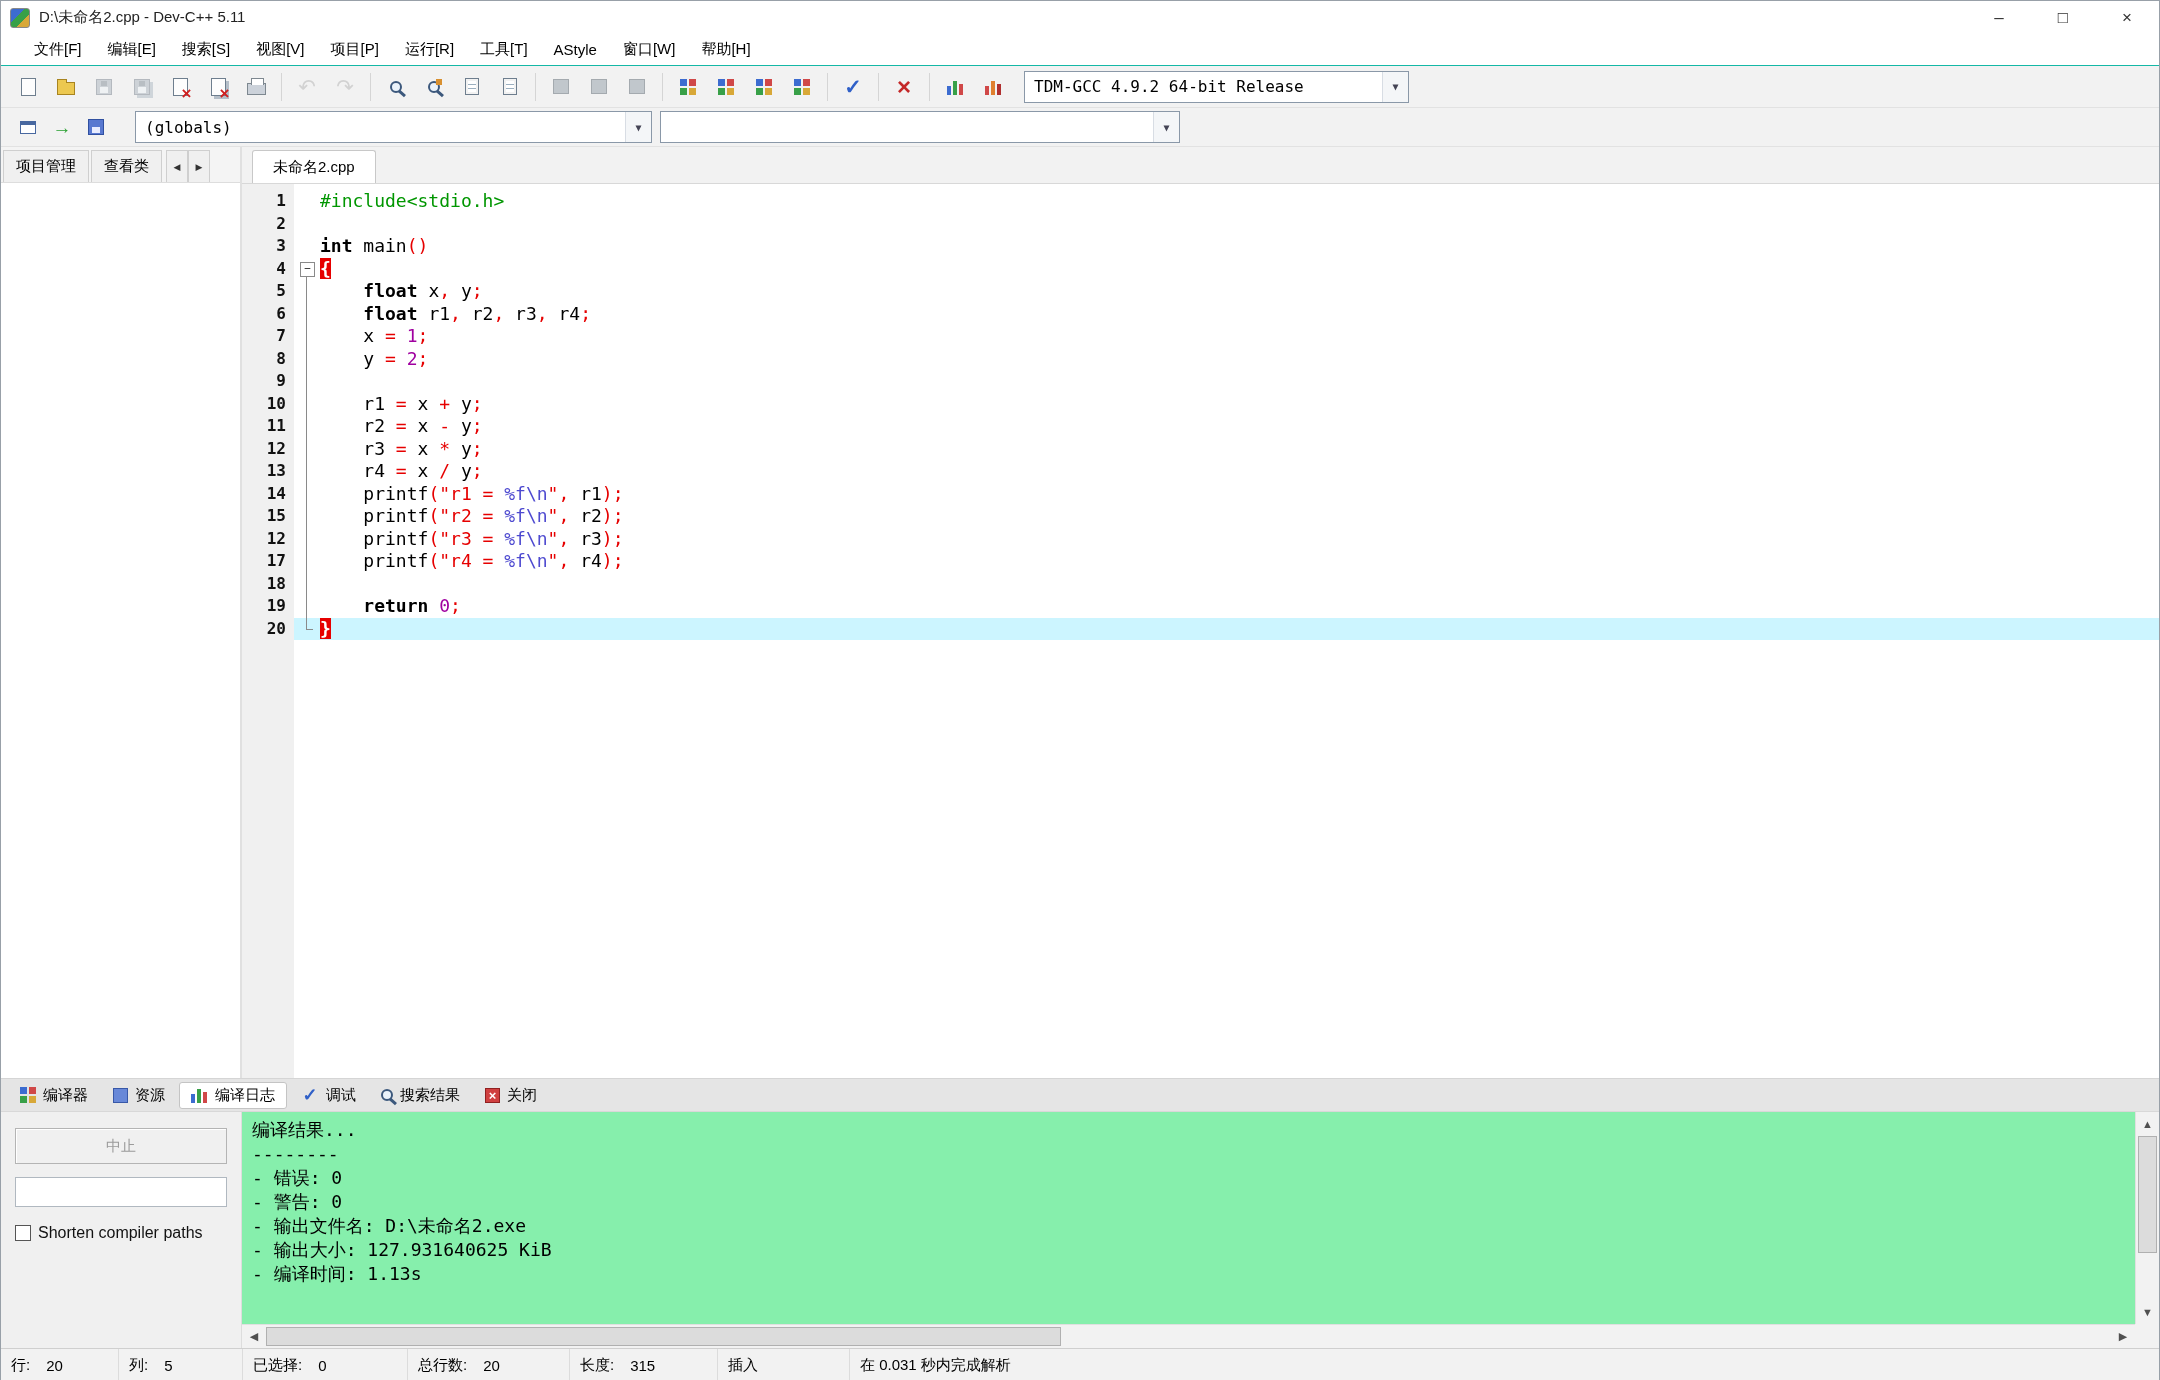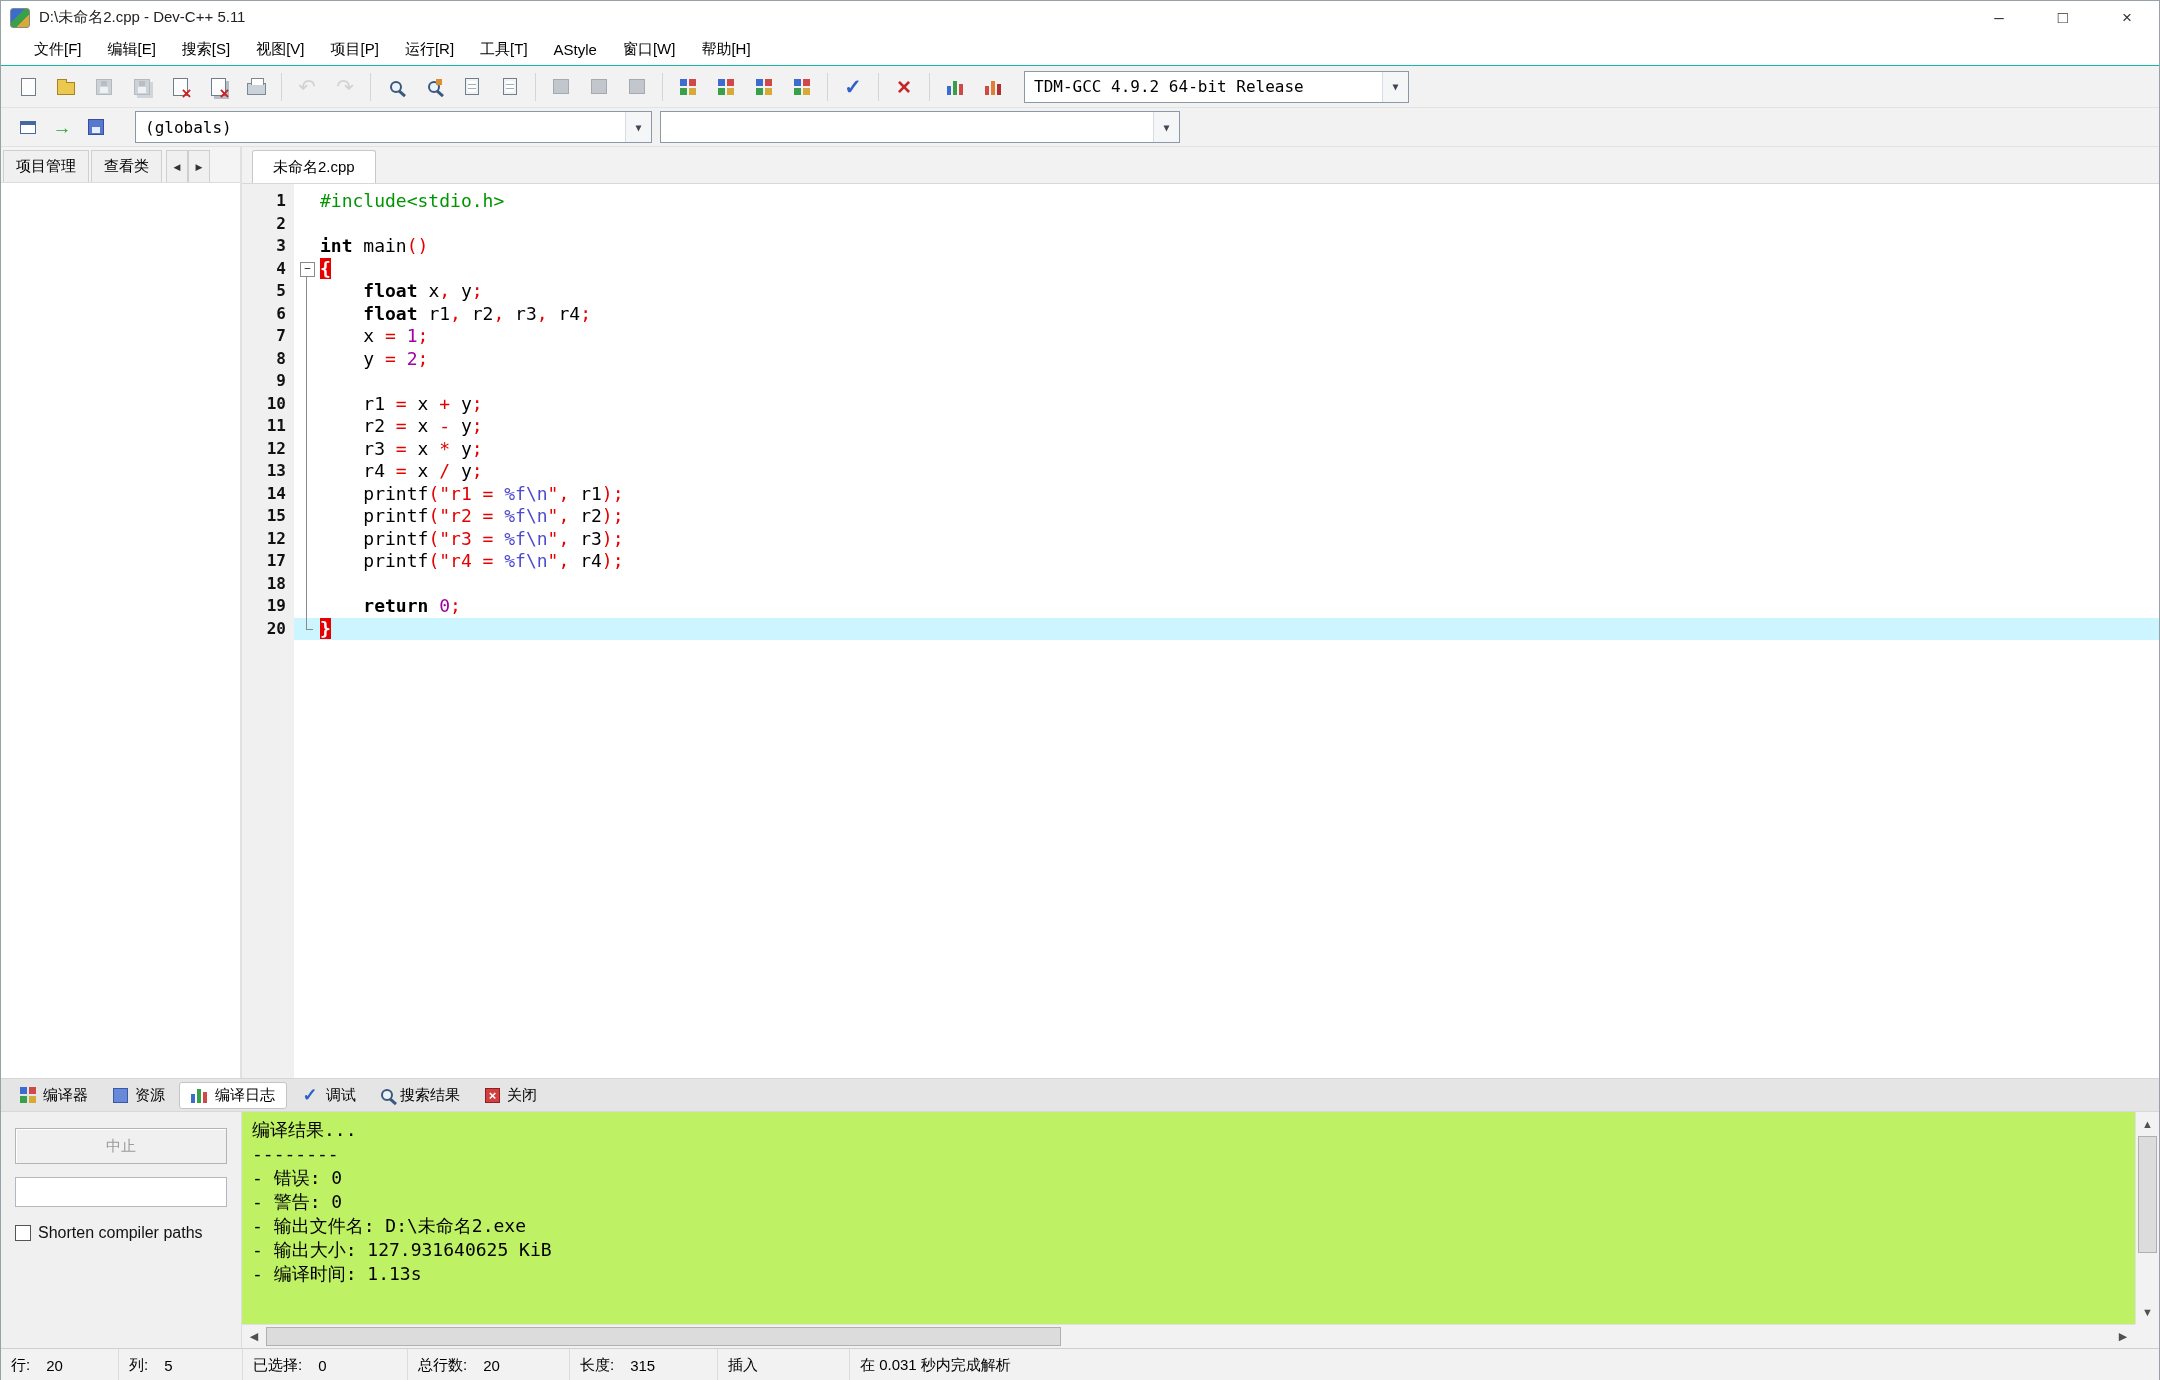--- a/index.html
+++ b/index.html
@@ -138,21 +138,21 @@
     align-items:center;padding-left:8px;font-size:15px;}
   .btab{display:flex;align-items:center;gap:7px;padding:0 11px;height:27px;margin-right:3px;}
   .btab.active{background:#fff;border:1px solid #c4c4c4;border-radius:3px;}
   .bpanel{height:237px;flex:none;display:flex;background:#f0f0f0;border-top:1px solid #d8d8d8;}
   .bp-left{width:241px;flex:none;padding:16px 14px 0;border-right:1px solid #ddd;}
   .abort-btn{height:36px;background:#f0f0f0;border:1px solid #b4b4b4;color:#9b9b9b;display:flex;
     align-items:center;justify-content:center;font-size:15px;box-shadow:inset 1px 1px 0 #fff;}
   .progress{height:30px;margin-top:13px;background:#fff;border:1px solid #b0b8c0;}
   .cbx-row{margin-top:17px;display:flex;align-items:center;gap:7px;font-size:16px;color:#111;}
   .cbx{width:16px;height:16px;border:1px solid #555;background:#fff;flex:none;}
-  .bp-log{flex:1;position:relative;background:#bef264;}
+  .bp-log{flex:1;position:relative;background:#86efac;}
   .log-text{position:absolute;top:6px;left:10px;right:30px;bottom:30px;overflow:hidden;
     font-family:"DejaVu Sans Mono",monospace;font-size:18px;line-height:24px;white-space:pre;color:#000;}
   .vscroll{position:absolute;top:0;right:0;bottom:24px;width:24px;background:#f2f2f2;border-left:1px solid #e0e0e0;}
   .hscroll{position:absolute;left:0;right:24px;bottom:0;height:24px;background:#f2f2f2;border-top:1px solid #e0e0e0;}
   .scorner{position:absolute;right:0;bottom:0;width:24px;height:24px;background:#f2f2f2;}
   .sarr{position:absolute;display:flex;align-items:center;justify-content:center;color:#505050;font-size:11px;}
   .vscroll .sarr{height:24px;left:0;right:0;}
   .vscroll .up{top:0;}  .vscroll .down{bottom:0;}
   .hscroll .sarr{width:24px;top:0;bottom:0;}
   .hscroll .left{left:0;} .hscroll .right{right:0;}

